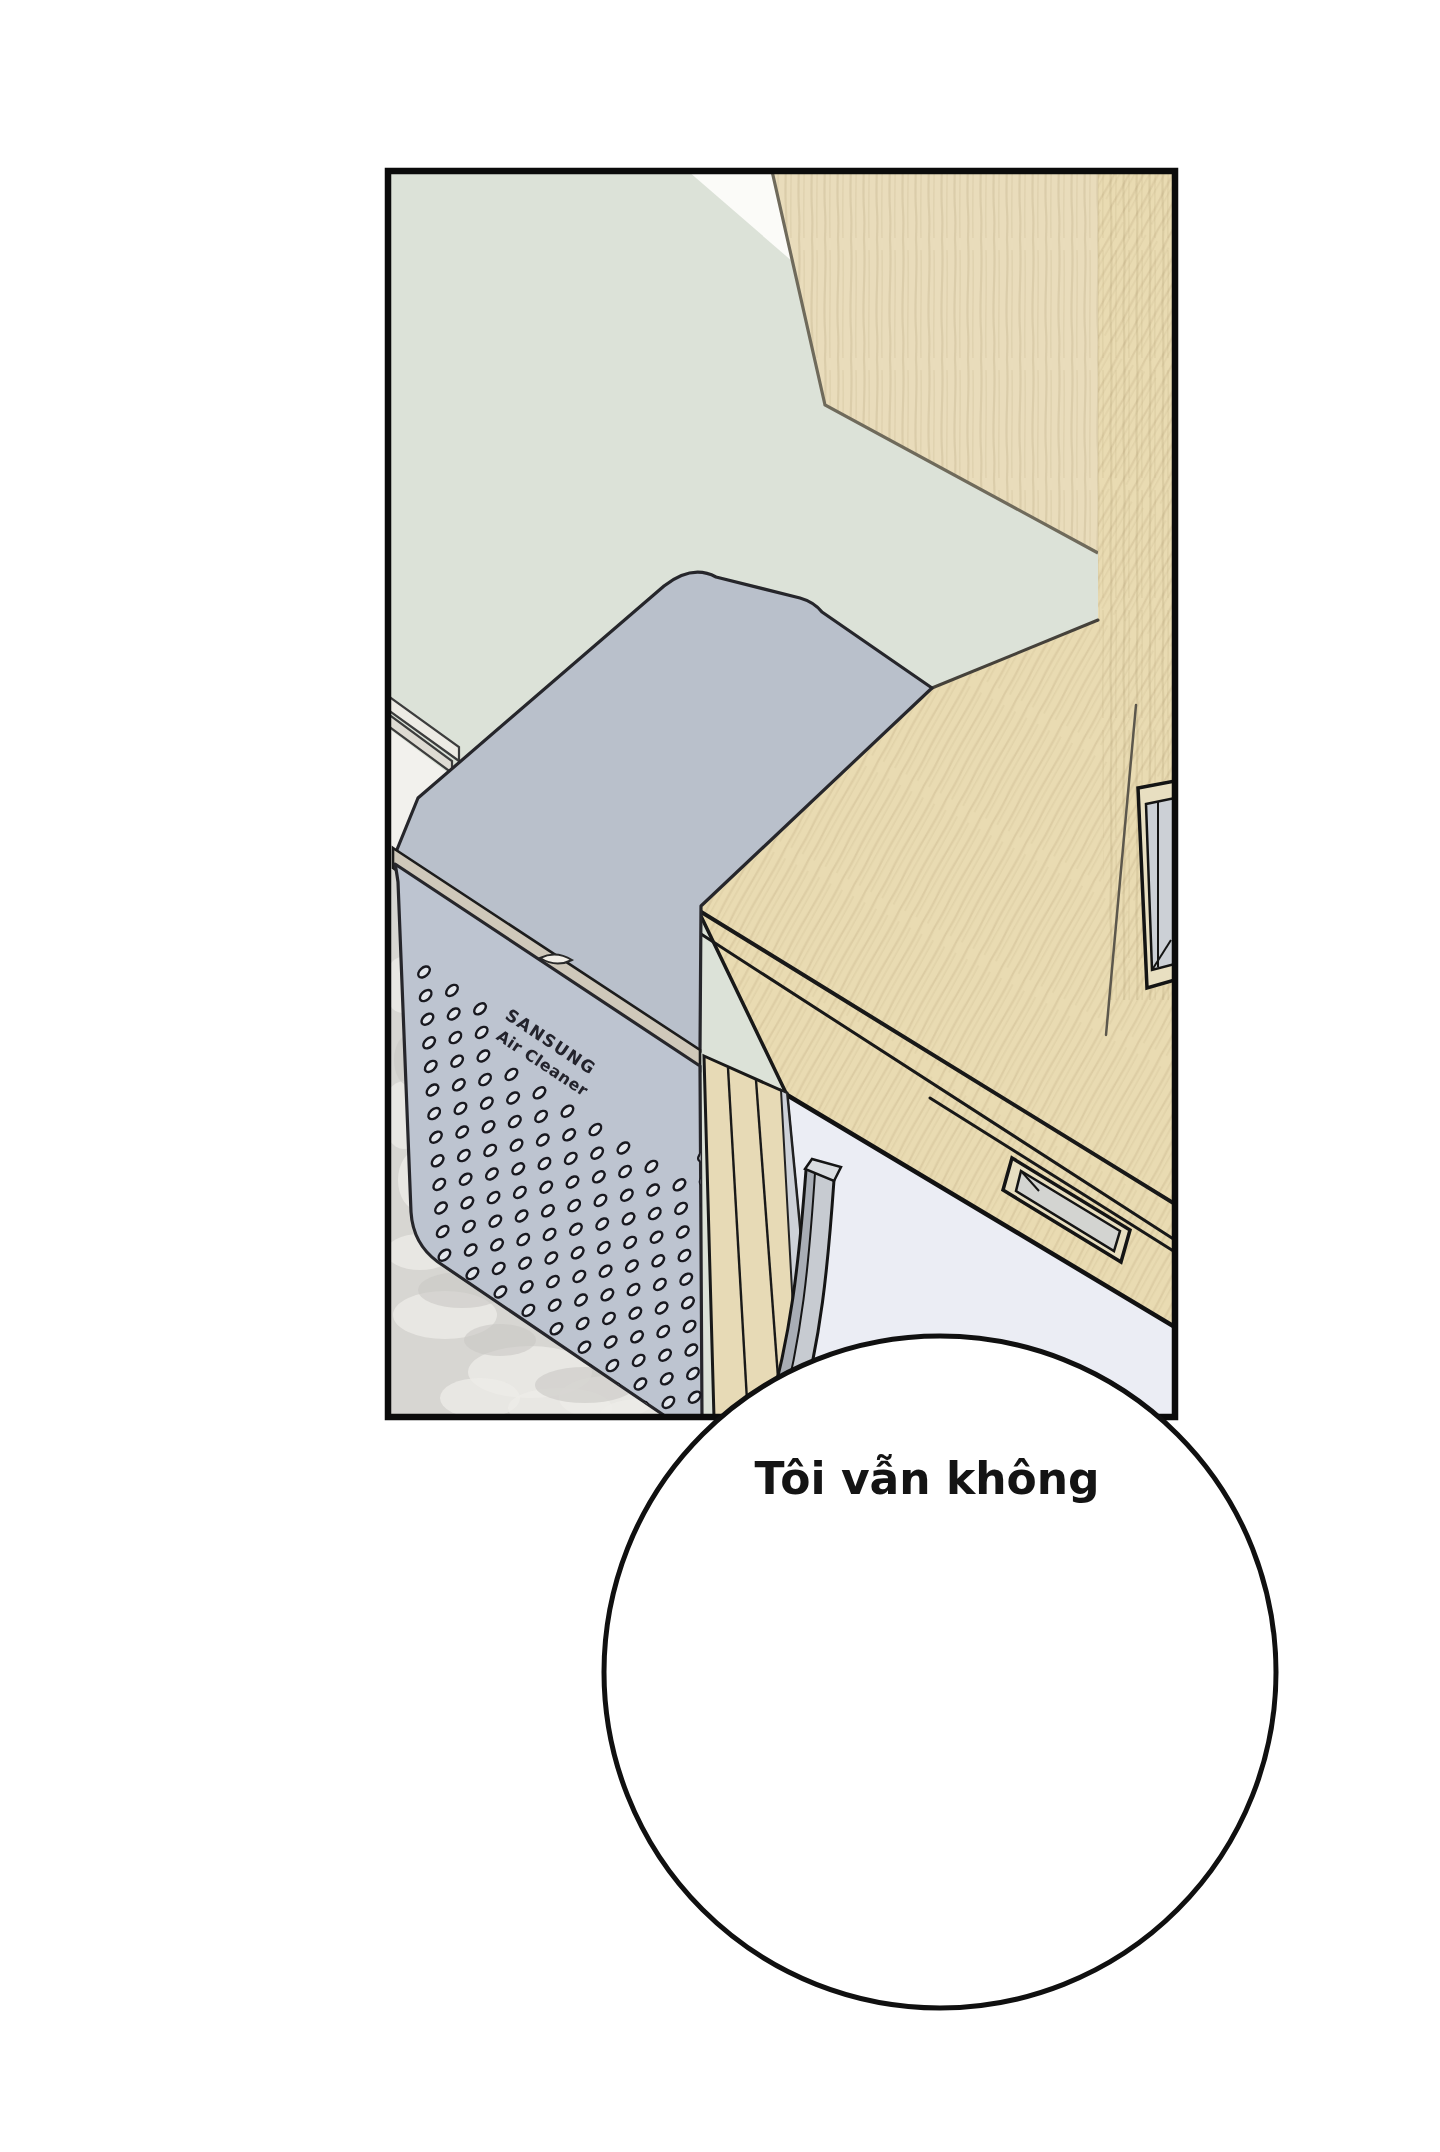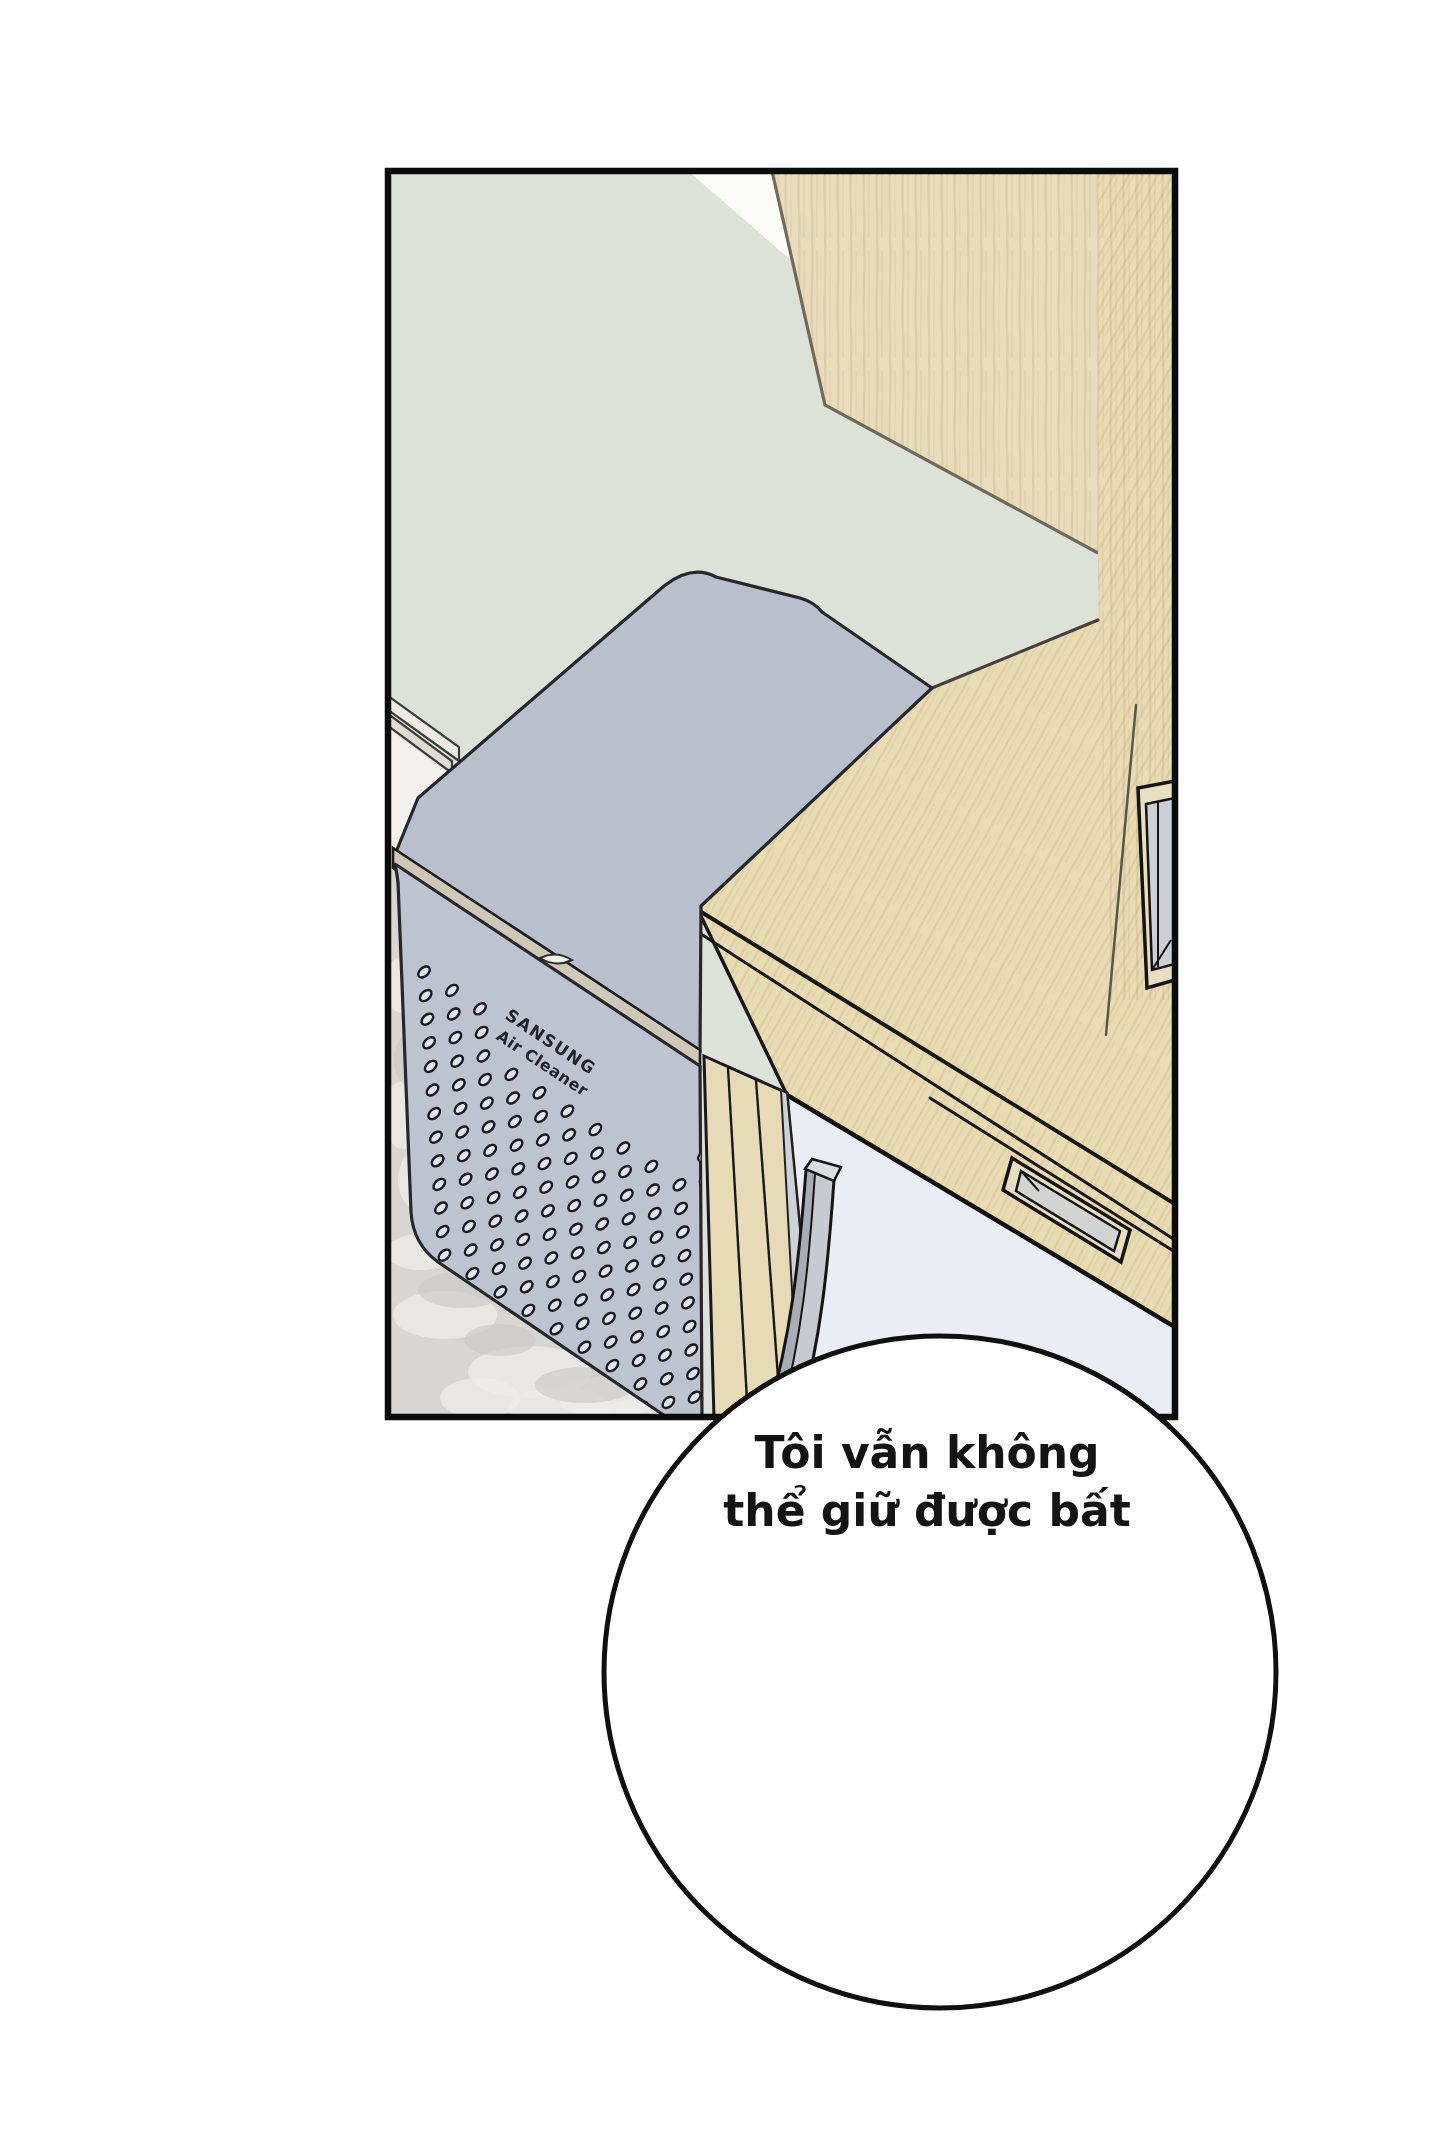--- a/index.html
+++ b/index.html
@@ -1,21 +1,21 @@
 <!DOCTYPE html>
 <html><head>
 <meta charset="utf-8">
 <style>
   html,body{margin:0;padding:0;background:#ffffff;}
   .page{position:relative;width:1440px;height:2152px;background:#ffffff;overflow:hidden;
         font-family:"DejaVu Sans","Liberation Sans",sans-serif;}
   .scene-svg{position:absolute;left:0;top:0;width:1440px;height:2152px;}
   .bubble-text{position:absolute;left:594px;top:1336px;width:692px;height:672px;
                pointer-events:none;}
-  .bubble-text .lines{margin-top:88px;text-align:center;transform:translateX(-13px);
+  .bubble-text .lines{margin-top:114px;text-align:center;transform:translateX(-13px);
                font-weight:bold;font-size:44px;line-height:58px;color:#141414;
                letter-spacing:0px;}
   .bubble-text .lines span{display:block;}
   .watermark{position:absolute;left:356px;top:1374px;width:260px;}
   .wm-logo{font-weight:bold;font-size:40px;letter-spacing:1px;color:#474147;
            text-shadow:-3px 0 0 #fff,3px 0 0 #fff,0 -3px 0 #fff,0 3px 0 #fff,
                        -2px -2px 0 #fff,2px 2px 0 #fff,-2px 2px 0 #fff,2px -2px 0 #fff;}
   .wm-tagline{margin-left:30px;margin-top:-2px;font-family:"DejaVu Serif","Liberation Serif",serif;
               font-style:italic;font-size:17px;color:#26262b;}
 </style>
@@ -332,18 +332,17 @@
   </g>
 
   <rect x="388" y="171" width="787" height="1246" fill="none" stroke="#0b0b0b" stroke-width="6.5"></rect>
 
   <circle cx="940" cy="1672" r="336" fill="#ffffff" stroke="#101010" stroke-width="5"></circle>
 </svg>
 
 <div class="bubble-text">
   <div class="lines">
     <span>Tôi vẫn không</span>
-    <span>thể giữ được bất</span>
   </div>
 </div>
 
 
 </div>
 
 </body></html>

